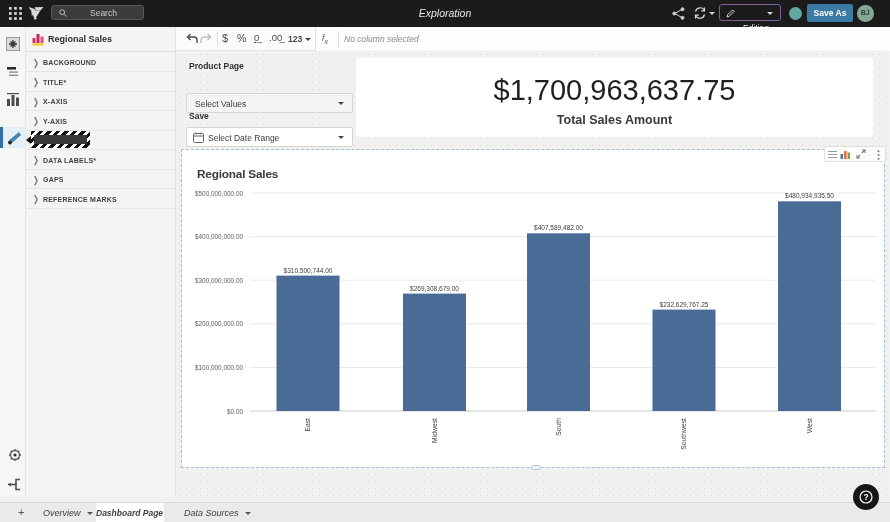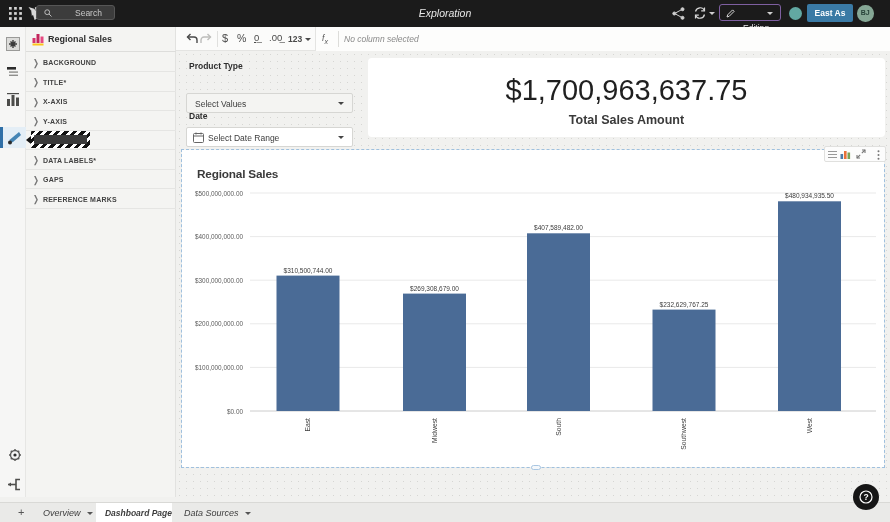--- a/index.html
+++ b/index.html
@@ -2,21 +2,21 @@
 <html><head>
 <meta charset="utf-8">
 <style>
   * { margin:0; padding:0; box-sizing:border-box; }
   html,body { width:890px; height:522px; overflow:hidden; }
   body { font-family:"Liberation Sans", sans-serif; position:relative; background:#f1f1ef; }
   .abs { position:absolute; }
 
   
   #topbar { position:absolute; left:0; top:0; width:890px; height:27px; background:#1b1b1b; }
-  #searchbox { position:absolute; left:36px; top:5px; width:79px; height:15px; background:#3c3c3c; border:1px solid #565656; border-radius:3px; color:#c9c9c9; font-size:8.5px; line-height:13px; }
+  #searchbox { position:absolute; left:51px; top:5px; width:93px; height:15px; background:#3c3c3c; border:1px solid #565656; border-radius:3px; color:#c9c9c9; font-size:8.5px; line-height:13px; }
   #searchbox .mag { position:absolute; left:7px; top:3px; }
   #searchbox .stx { position:absolute; left:38px; top:1px; }
   #title { position:absolute; left:0; right:0; top:7px; text-align:center; color:#e6e6e6; font-size:10.5px;font-style:italic; }
   .tbicon { position:absolute; top:5px; }
   #editingbtn { position:absolute; left:719px; top:4px; width:62px; height:17px; border:1px solid #7e5fa0; border-radius:3px; color:#e8e8e8; font-size:8.5px; }
   #editingbtn .etx { position:absolute; left:17px; top:18px;padding-left:6px; }
   #saveas { position:absolute; left:807px; top:4px; width:46px; height:18px; background:#3a7aa5; border-radius:2px; color:#fff; font-size:8.5px; font-weight:bold; text-align:center; line-height:18px; }
   .avatar { position:absolute; border-radius:50%; }
 
   
@@ -44,21 +44,21 @@
 
   
   #canvas { position:absolute; left:176px; top:51px; width:714px; height:451px;
      background-image: radial-gradient(#d6d6d3 0.8px, transparent 0.9px);
      background-size: 7px 7px; background-color:#f1f1ef; }
 
   .flabel { position:absolute; font-size:8.5px; font-weight:bold; color:#2f2f2f; }
   .fdrop { position:absolute; left:10px; width:167px; height:20px; border:1px solid #d6d6d3; border-radius:2px; font-size:8.5px; color:#3c3c3c; }
   .fdrop .caret { position:absolute; right:8px; top:8px; width:0; height:0; border-left:3px solid transparent; border-right:3px solid transparent; border-top:3.5px solid #444; }
 
-  #kpi { position:absolute; left:192px; top:7px; width:517px; height:79px; background:#fff; border-radius:4px; }
+  #kpi { position:absolute; left:180px; top:7px; width:517px; height:79px; background:#fff; border-radius:4px; }
   #kpi .big { margin-top:16px; text-align:center; font-size:29px; color:#1f1f1f; }
   #kpi .sub { margin-top:6px; text-align:center; font-size:12.5px; font-weight:bold; color:#3a3a3a; }
 
   #chartcard { position:absolute; left:6px; top:99px; width:702px; height:317px; background:#fff; outline:1px dashed #9fc0de; }
   #charttools { position:absolute; right:-2px; top:-4px; width:62px; height:16px; background:#fcfcfc; border:1px solid #e0e0de; border-radius:2px; }
   #handle { position:absolute; left:349px; bottom:-3px; width:10px; height:5px; background:#f5f8fb; border:1px solid #a9c6e2; border-radius:3px; }
 
   #helpbtn { position:absolute; left:853px; top:484px; width:26px; height:26px; background:#161616; border-radius:50%; color:#fff; z-index:20; }
 
   
@@ -119,21 +119,21 @@
   <div class="tbicon" style="left:709px; top:12px; width:0; height:0; border-left:3px solid transparent; border-right:3px solid transparent; border-top:3.5px solid #cfcfcf;"></div>
 
   <div id="editingbtn">
     <svg style="position:absolute; left:6px; top:4px;" width="9" height="9" viewBox="0 0 9 9">
       <path d="M1 8 L1.7 5.8 L6.6 0.9 L8.1 2.4 L3.2 7.3 Z" fill="none" stroke="#d8d8d8" stroke-width="1"></path>
     </svg>
     <span class="etx">Editing</span>
     <div style="position:absolute; right:7px; top:7px; width:0; height:0; border-left:3px solid transparent; border-right:3px solid transparent; border-top:3.5px solid #cfcfcf;"></div>
   </div>
   <div class="avatar" style="left:789px; top:7px; width:13px; height:13px; background:#62a8a2;"></div>
-  <div id="saveas">East As</div>
+  <div id="saveas">Save As</div>
   <div class="avatar" style="left:857px; top:5px; width:16.5px; height:16.5px; background:#85a795; color:#27433a; font-size:7px; font-weight:bold; text-align:center; line-height:16.5px;">BJ</div>
 </div>
 
 <div id="rail">
   <div id="railsel"></div>
   <svg class="abs" style="left:6px; top:10px;" width="14" height="14" viewBox="0 0 14 14">
     <rect x="0.5" y="0.5" width="13" height="13" fill="#dcdcda" stroke="#9a9a98"></rect>
     <path d="M7 3 L7 11 M3 7 L11 7 M4.5 4.5 L9.5 9.5 M9.5 4.5 L4.5 9.5" stroke="#3a3a3a" stroke-width="1.4"></path>
   </svg>
   <svg class="abs" style="left:6px; top:39px;" width="14" height="12" viewBox="0 0 14 12">
@@ -238,26 +238,26 @@
   <div class="t" style="left:112px; font-size:8.5px; font-weight:bold; top:7px;">123</div>
   <div class="abs" style="left:129px; top:11px; width:0; height:0; border-left:3px solid transparent; border-right:3px solid transparent; border-top:3.5px solid #4a4a4a;"></div>
   <div id="fxfield">
     <span class="fx">f<sub>x</sub></span>
     <span class="sep"></span>
     <span class="ph">No column selected</span>
   </div>
 </div>
 
 <div id="canvas">
-  <div class="flabel" style="left:13px; top:10px;">Product Type</div>
+  <div class="flabel" style="left:13px; top:10px;">Product Page</div>
   <div class="fdrop" style="top:42px; background:#f4f4f2;">
     <span style="position:absolute; left:8px; top:5px;">Select Values</span>
     <span class="caret"></span>
   </div>
-  <div class="flabel" style="left:13px; top:60px;">Date</div>
+  <div class="flabel" style="left:13px; top:60px;">Save</div>
   <div class="fdrop" style="top:76px; background:#fff;">
     <svg style="position:absolute; left:6px; top:4px;" width="11" height="11" viewBox="0 0 11 11">
       <rect x="0.5" y="1.5" width="10" height="9" rx="1" fill="none" stroke="#666" stroke-width="1"></rect>
       <line x1="0.5" y1="4" x2="10.5" y2="4" stroke="#666" stroke-width="1"></line>
       <line x1="3" y1="0.5" x2="3" y2="2.5" stroke="#666" stroke-width="1"></line>
       <line x1="8" y1="0.5" x2="8" y2="2.5" stroke="#666" stroke-width="1"></line>
     </svg>
     <span style="position:absolute; left:21px; top:5px;">Select Date Range</span>
     <span class="caret"></span>
   </div>
@@ -349,15 +349,15 @@
 <div id="helpbtn">
   <svg style="position:absolute; left:6px; top:6px;" width="14" height="14" viewBox="0 0 14 14">
     <circle cx="7" cy="7" r="6" fill="none" stroke="#fff" stroke-width="1.2"></circle>
     <text x="7" y="10.2" font-size="8.5" font-weight="bold" fill="#fff" text-anchor="middle">?</text>
   </svg>
 </div>
 
 <div id="tabbar">
   <div class="plus">+</div>
   <div class="tab" style="left:43px;">Overview<span class="tabcaret"></span></div>
-  <div class="tab" style="left:96px; width:76px; background:#fff; text-align:right; font-weight:bold; font-size:8.5px;">Dashboard Page<span class="tabcaret" style="margin-left:3px;"></span></div>
+  <div class="tab" style="left:96px; width:68px; background:#fff; text-align:left; font-weight:bold; font-size:8.5px;">Dashboard Page<span class="tabcaret" style="margin-left:3px;"></span></div>
   <div class="tab" style="left:184px;">Data Sources<span class="tabcaret"></span></div>
 </div>
 
 </body></html>

